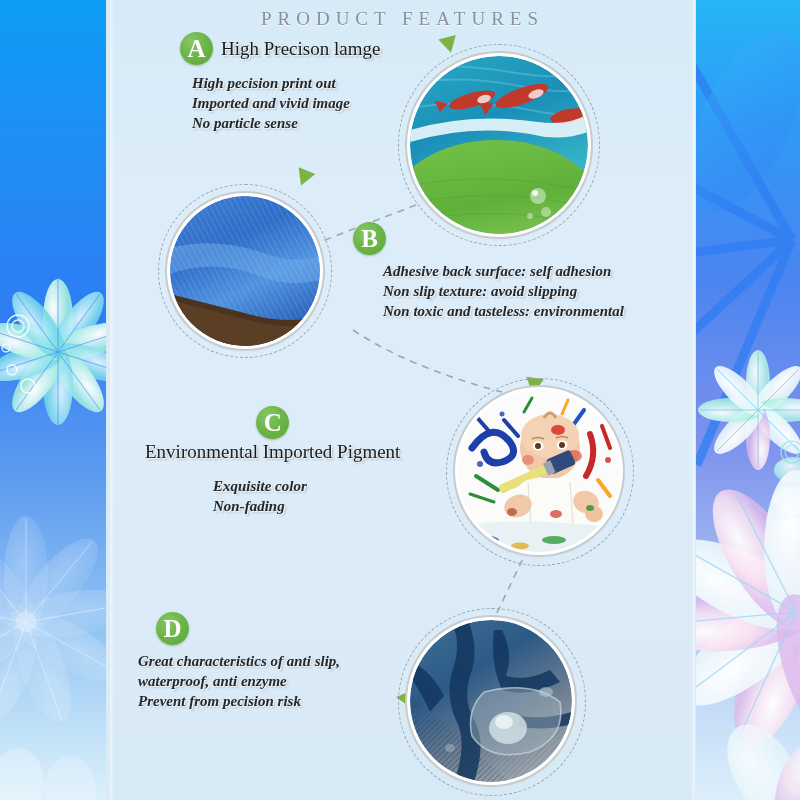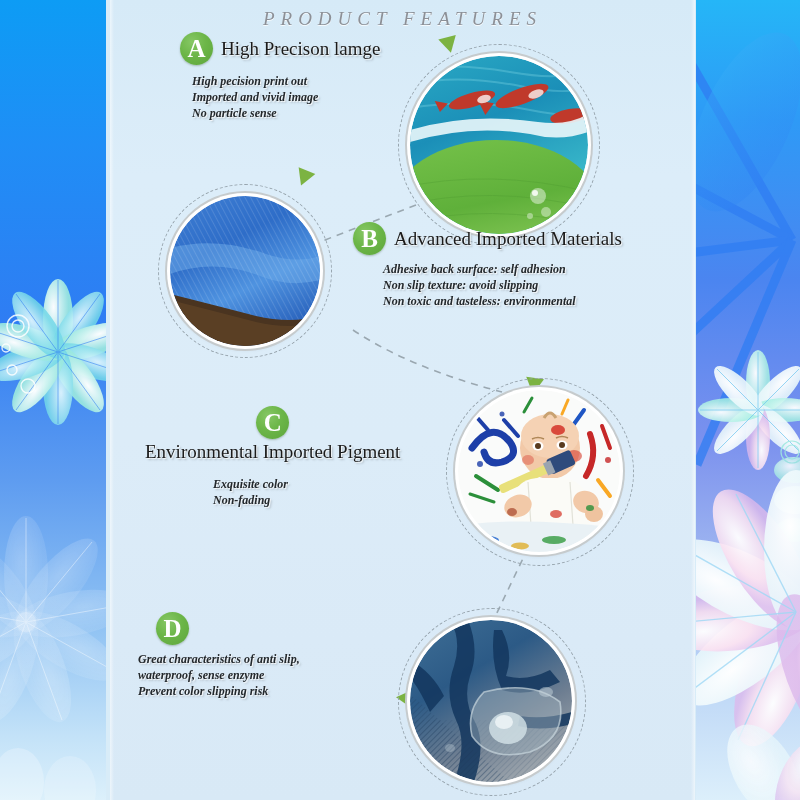--- a/index.html
+++ b/index.html
@@ -56,21 +56,20 @@
   }
   .panel-edge-l { left: 0; }
   .panel-edge-r { right: 0; transform: scaleX(-1); }
 
   
   .title {
     position: absolute;
     left: 0; right: 0; top: 8px;
     text-align: center;
     font-family: "Liberation Serif", serif;
-    font-style: italic;
     font-size: 19px;
     letter-spacing: 6px;
     color: #8c9097;
     text-shadow: 0 1px 0 rgba(255,255,255,.8);
   }
 
   
   .connectors { position: absolute; inset: 0; width: 100%; height: 100%; pointer-events: none; }
 
   
@@ -117,21 +116,21 @@
     font-family: "Liberation Serif", serif;
     font-weight: normal;
     font-size: 19px;
     color: #1b1b1b;
     text-shadow: 1px 1px 1px rgba(255,255,255,.85), 2px 2px 2px rgba(120,130,140,.45);
   }
   .feat-lines {
     font-family: "Liberation Serif", serif;
     font-style: italic;
     font-weight: bold;
-    font-size: 12px;
+    font-size: 15px;
     line-height: 1.32;
     color: #23282c;
     text-shadow: 1px 1px 1px rgba(255,255,255,.9), 2px 2px 2px rgba(120,130,140,.4);
     white-space: nowrap;
   }
 
   
   #feature-a { left: 70px; top: 32px; }
   #feature-a .feat-lines { margin: 9px 0 0 12px; }
 
@@ -568,21 +567,20 @@
       <div class="feat-lines">
         <div>High pecision print out</div>
         <div>Imported and vivid image</div>
         <div>No particle sense</div>
       </div>
     </div>
 
     <div class="feature" id="feature-b">
       <div class="feat-head">
         <div class="badge">B</div>
-        <div class="feat-title">Advanced Imported Materials</div>
       </div>
       <div class="feat-lines">
         <div>Adhesive back surface: self adhesion</div>
         <div>Non slip texture: avoid slipping</div>
         <div>Non toxic and tasteless: environmental</div>
       </div>
     </div>
 
     <div class="feature" id="feature-c">
       <div class="feat-head">
@@ -594,19 +592,19 @@
         <div>Non-fading</div>
       </div>
     </div>
 
     <div class="feature" id="feature-d">
       <div class="feat-head">
         <div class="badge">D</div>
       </div>
       <div class="feat-lines">
         <div>Great characteristics of anti slip,</div>
-        <div>waterproof, sense enzyme</div>
-        <div>Prevent color slipping risk</div>
+        <div>waterproof, anti enzyme</div>
+        <div>Prevent from pecision risk</div>
       </div>
     </div>
 
   </div>
 </div>
 
 </body></html>

